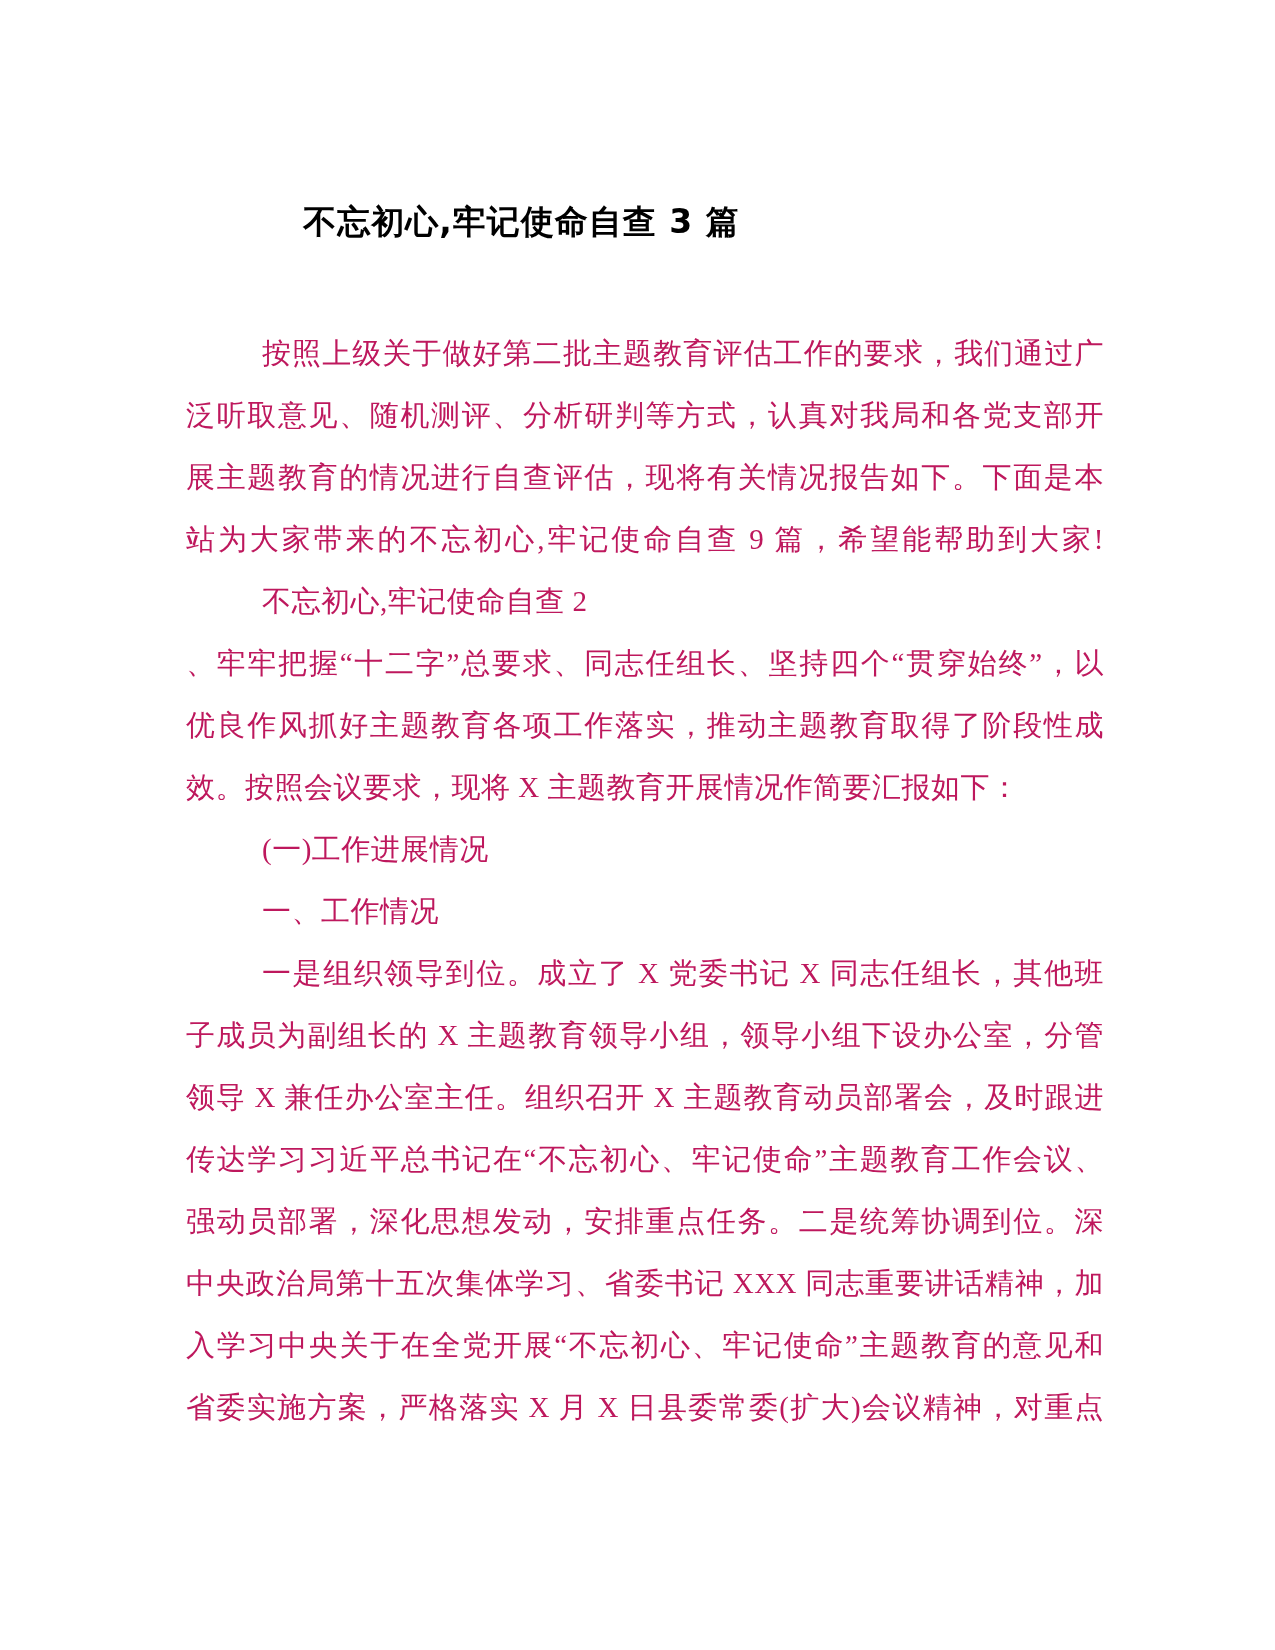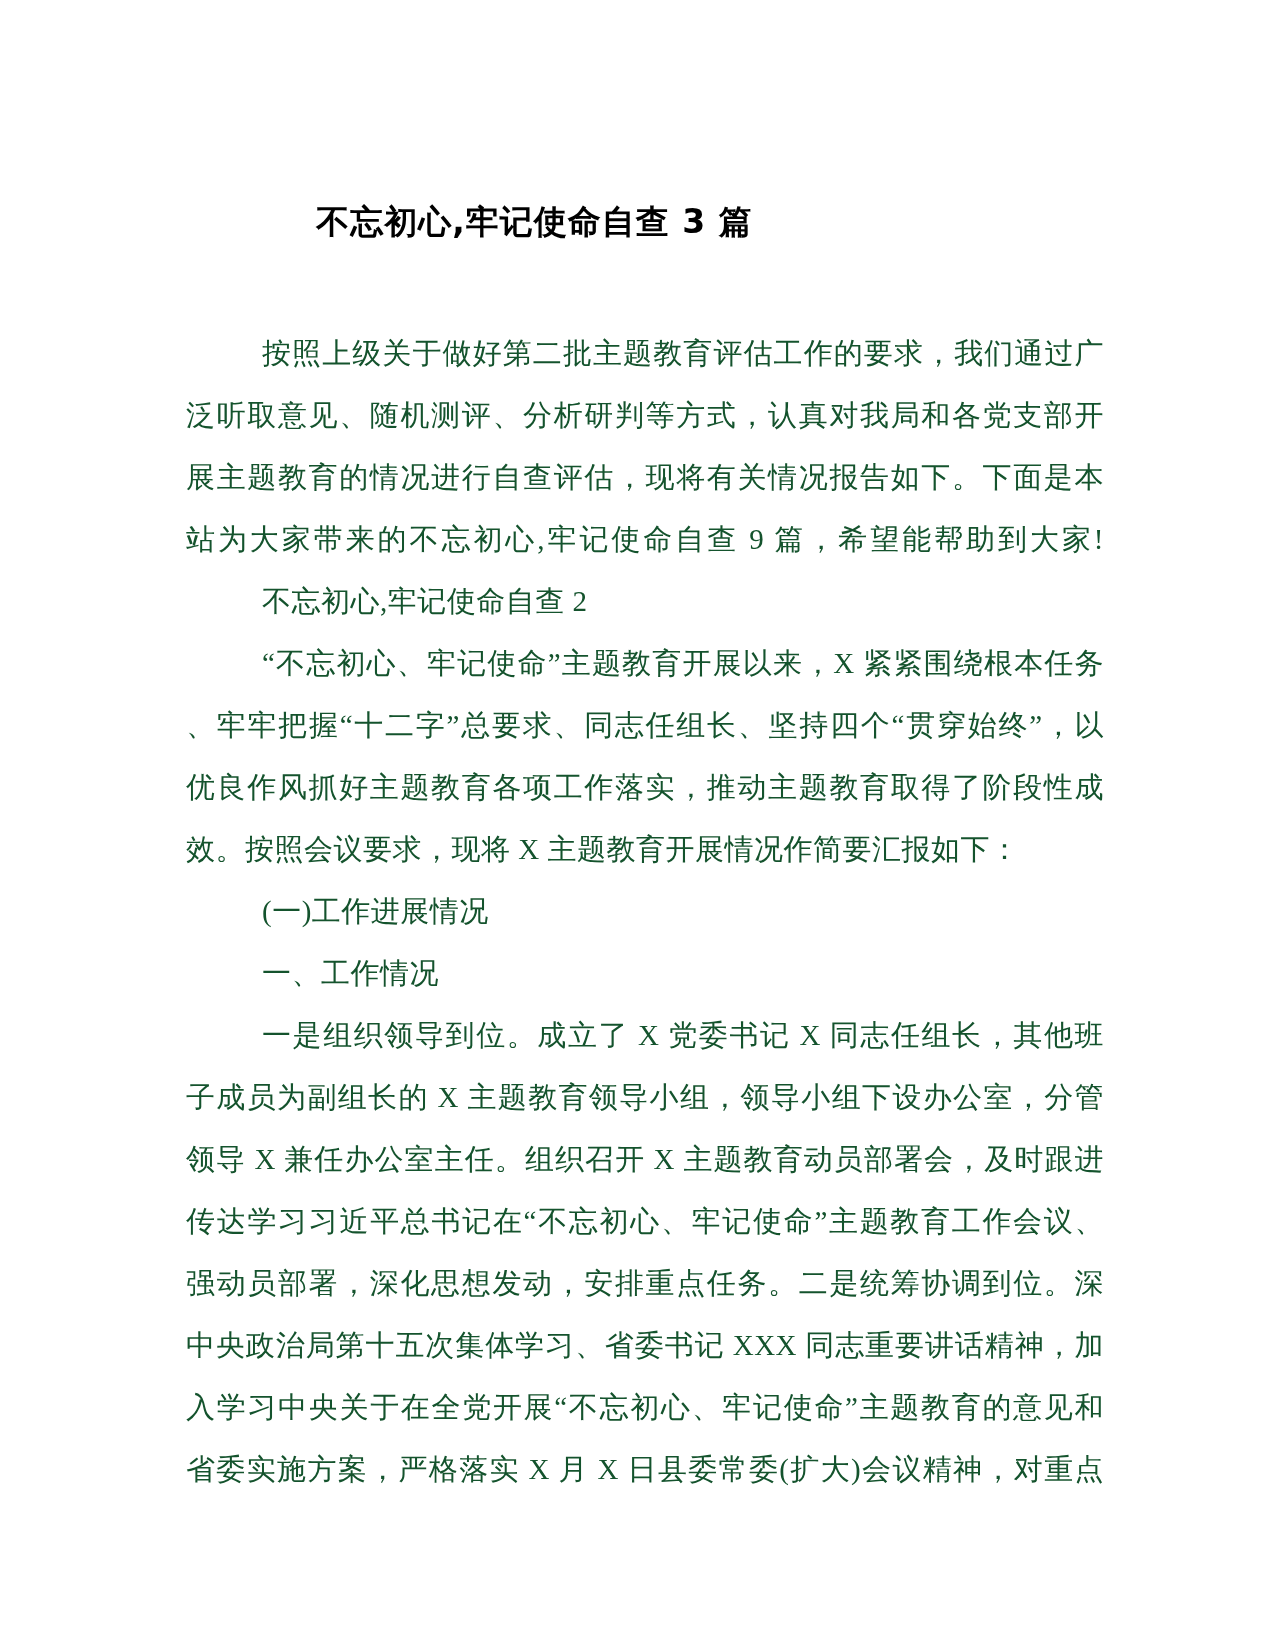--- a/index.html
+++ b/index.html
@@ -22,35 +22,34 @@
     left: 0;
     width: 1043px;
     text-align: center;
     font-family: "DejaVu Sans", "Liberation Sans", sans-serif;
     font-weight: 700;
     font-size: 33px;
     line-height: 48px;
     color: #000000;
     letter-spacing: 1px;
     white-space: pre;
-    padding-left: 13px;
   }
   .content {
     position: absolute;
     top: 322px;
     left: 186px;
     width: 918px;
   }
   .line {
     height: 62px;
     line-height: 62px;
     font-size: 29px;
     letter-spacing: 0.5px;
     white-space: nowrap;
-    color: #14532d;
+    color: #be185d;
     font-weight: 400;
   }
   .line.fill {
     white-space: normal;
     text-align: justify;
     text-align-last: justify;
   }
   .line.indent {
     text-indent: 76px;
   }
@@ -61,21 +60,20 @@
 <div class="page">
 
   <div class="doc-title">不忘初心,牢记使命自查 3 篇</div>
 
   <div class="content">
     <div class="line indent fill">按照上级关于做好第二批主题教育评估工作的要求，我们通过广</div>
     <div class="line fill">泛听取意见、随机测评、分析研判等方式，认真对我局和各党支部开</div>
     <div class="line fill">展主题教育的情况进行自查评估，现将有关情况报告如下。下面是本</div>
     <div class="line fill">站为大家带来的不忘初心,牢记使命自查 9 篇，希望能帮助到大家!</div>
     <div class="line indent">不忘初心,牢记使命自查 2</div>
-    <div class="line indent fill">“不忘初心、牢记使命”主题教育开展以来，X 紧紧围绕根本任务</div>
     <div class="line fill">、牢牢把握“十二字”总要求、同志任组长、坚持四个“贯穿始终”，以</div>
     <div class="line fill">优良作风抓好主题教育各项工作落实，推动主题教育取得了阶段性成</div>
     <div class="line">效。按照会议要求，现将 X 主题教育开展情况作简要汇报如下：</div>
     <div class="line indent">(一)工作进展情况</div>
     <div class="line indent">一、工作情况</div>
     <div class="line indent fill">一是组织领导到位。成立了 X 党委书记 X 同志任组长，其他班</div>
     <div class="line fill">子成员为副组长的 X 主题教育领导小组，领导小组下设办公室，分管</div>
     <div class="line fill">领导 X 兼任办公室主任。组织召开 X 主题教育动员部署会，及时跟进</div>
     <div class="line fill">传达学习习近平总书记在“不忘初心、牢记使命”主题教育工作会议、</div>
     <div class="line fill">强动员部署，深化思想发动，安排重点任务。二是统筹协调到位。深</div>

